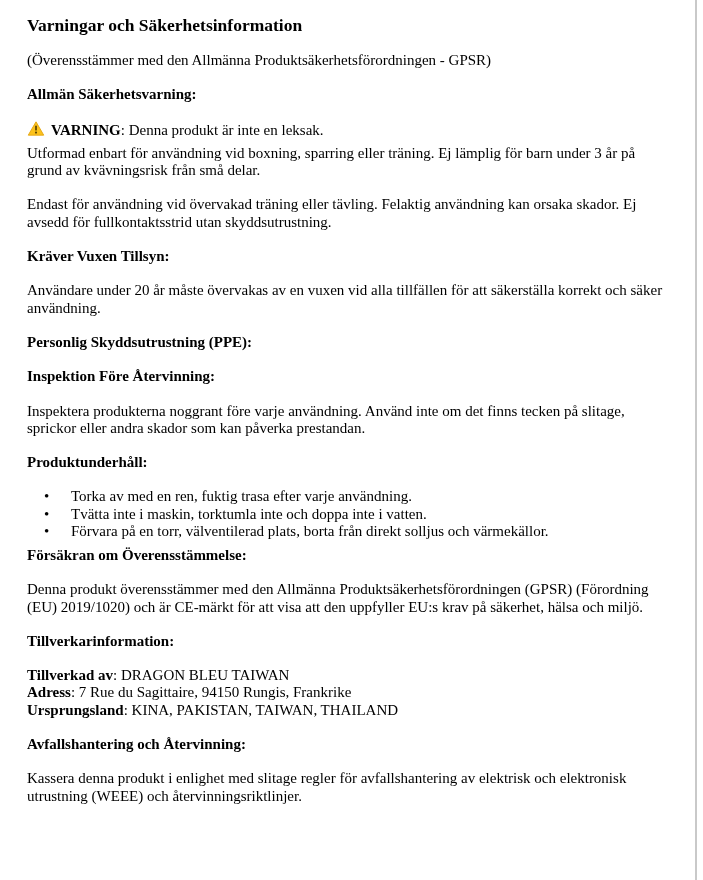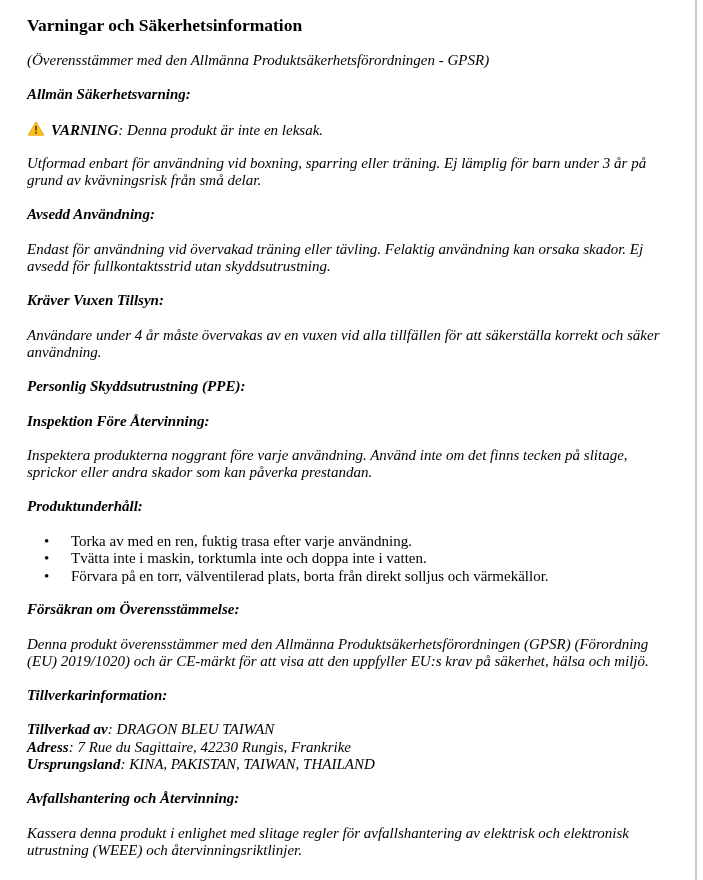--- a/index.html
+++ b/index.html
@@ -26,21 +26,21 @@
     width: 2px;
     height: 880px;
     background: #c9c9c9;
   }
   .doc-title {
     font-size: 17.5px;
     font-weight: bold;
     line-height: 20px;
     margin-top: 2px;
   }
-  p, .block { line-height: 17.3px; font-style: italic; }
+  p, .block { line-height: 17.3px; }
   .block { margin-top: 17px; }
   .heading { font-weight: bold; }
   .warn-line { white-space: nowrap; }
   .warn-icon {
     display: inline-block;
     width: 18px;
     height: 15px;
     margin-right: 6px;
     vertical-align: -1px;
   }
@@ -50,21 +50,21 @@
     display: flex;
     line-height: 17.5px;
   }
   .bullet-dot {
     width: 16px;
     padding-left: 17px;
     box-sizing: content-box;
     flex: 0 0 auto;
   }
   .bullet-text { flex: 1 1 auto; padding-left: 11px; }
-  .tight { margin-top: 16px; }
+  .tight { margin-top: 6px; }
   .mfg-line b { font-weight: bold; }
 </style>
 </head>
 <body>
 
 <div class="page">
 
   <div class="right-edge-line"></div>
 
   <div class="doc-title">Varningar och Säkerhetsinformation</div>
@@ -79,25 +79,24 @@
         <svg width="18" height="15" viewBox="0 0 24 21">
           <path d="M12 1.2 L22.8 19.8 H1.2 Z" fill="#fcc21b" stroke="#e6a817" stroke-width="1.4" stroke-linejoin="round"></path>
           <rect x="10.8" y="6.2" width="2.4" height="7.2" rx="1.2" fill="#5b4300"></rect>
           <circle cx="12" cy="16.2" r="1.5" fill="#5b4300"></circle>
         </svg>
       </span><b>VARNING</b><span>: Denna produkt är inte en leksak.</span>
     </div>
     <p class="tight">Utformad enbart för användning vid boxning, sparring eller träning. Ej lämplig för barn under 3 år på grund av kvävningsrisk från små delar.</p>
   </div>
 
-  <p class="block heading">Avsedd Användning:</p>
   <p class="block">Endast för användning vid övervakad träning eller tävling. Felaktig användning kan orsaka skador. Ej avsedd för fullkontaktsstrid utan skyddsutrustning.</p>
 
   <p class="block heading">Kräver Vuxen Tillsyn:</p>
-  <p class="block">Användare under 4 år måste övervakas av en vuxen vid alla tillfällen för att säkerställa korrekt och säker användning.</p>
+  <p class="block">Användare under 20 år måste övervakas av en vuxen vid alla tillfällen för att säkerställa korrekt och säker användning.</p>
 
   <p class="block heading">Personlig Skyddsutrustning (PPE):</p>
 
   <p class="block heading">Inspektion Före Återvinning:</p>
   <p class="block">Inspektera produkterna noggrant före varje användning. Använd inte om det finns tecken på slitage, sprickor eller andra skador som kan påverka prestandan.</p>
 
   <p class="block heading">Produktunderhåll:</p>
 
   <div class="bullets">
     <div class="bullet-row">
@@ -117,21 +116,21 @@
   <p class="tight heading">Försäkran om Överensstämmelse:</p>
   <p class="block">Denna produkt överensstämmer med den Allmänna Produktsäkerhetsförordningen (GPSR) (Förordning (EU) 2019/1020) och är CE-märkt för att visa att den uppfyller EU:s krav på säkerhet, hälsa och miljö.</p>
 
   <p class="block heading">Tillverkarinformation:</p>
 
   <div class="block">
     <div class="mfg-line">
       <b>Tillverkad av</b><span>: DRAGON BLEU TAIWAN</span>
     </div>
     <div class="mfg-line">
-      <b>Adress</b><span>: 7 Rue du Sagittaire, 42230 Rungis, Frankrike</span>
+      <b>Adress</b><span>: 7 Rue du Sagittaire, 94150 Rungis, Frankrike</span>
     </div>
     <div class="mfg-line">
       <b>Ursprungsland</b><span>: KINA, PAKISTAN, TAIWAN, THAILAND</span>
     </div>
   </div>
 
   <p class="block heading">Avfallshantering och Återvinning:</p>
   <p class="block">Kassera denna produkt i enlighet med slitage regler för avfallshantering av elektrisk och elektronisk utrustning (WEEE) och återvinningsriktlinjer.</p>
 
 </div>

